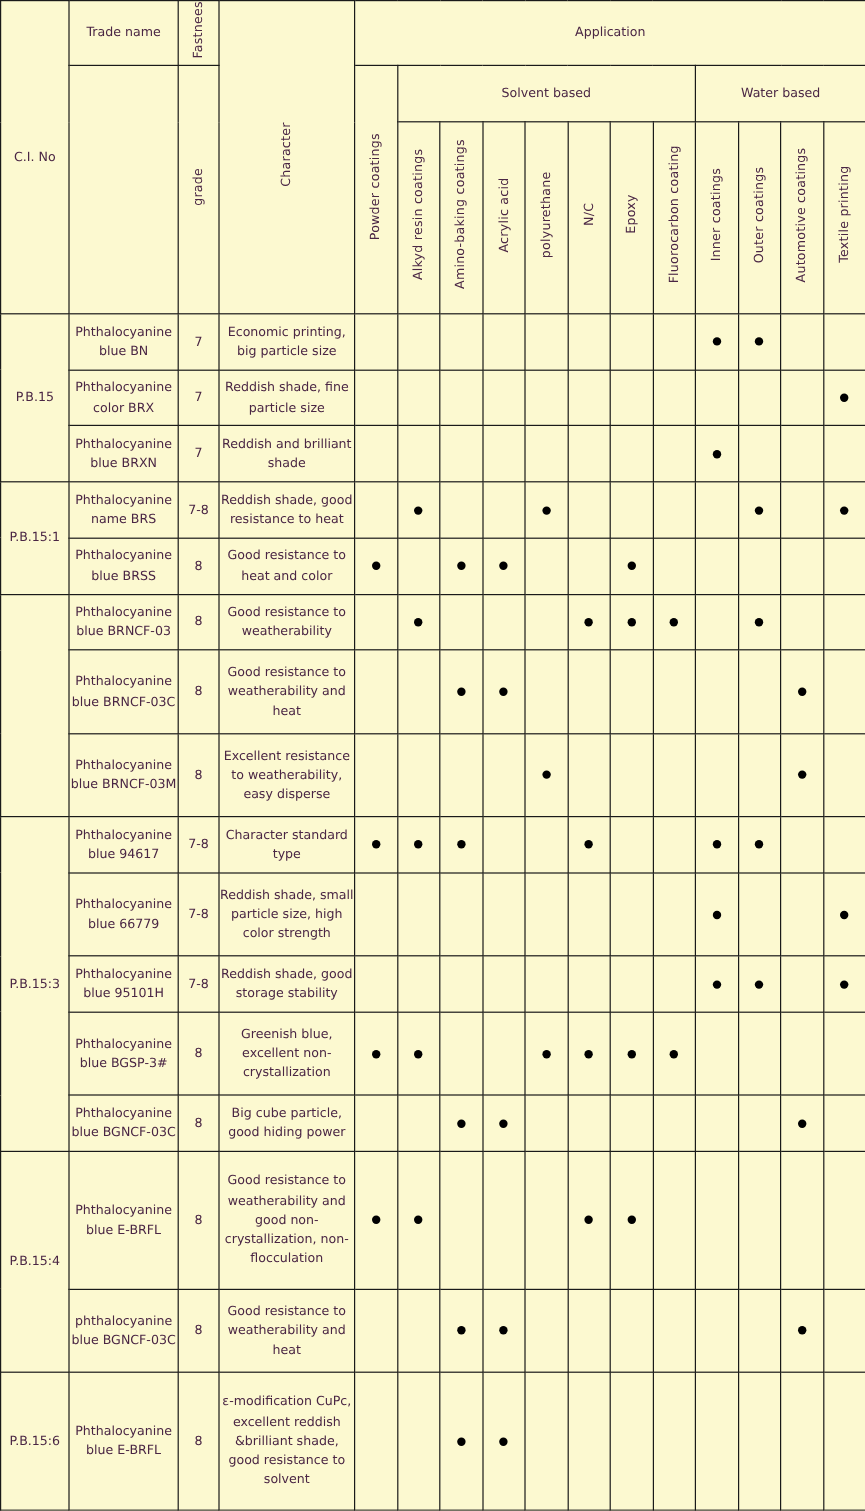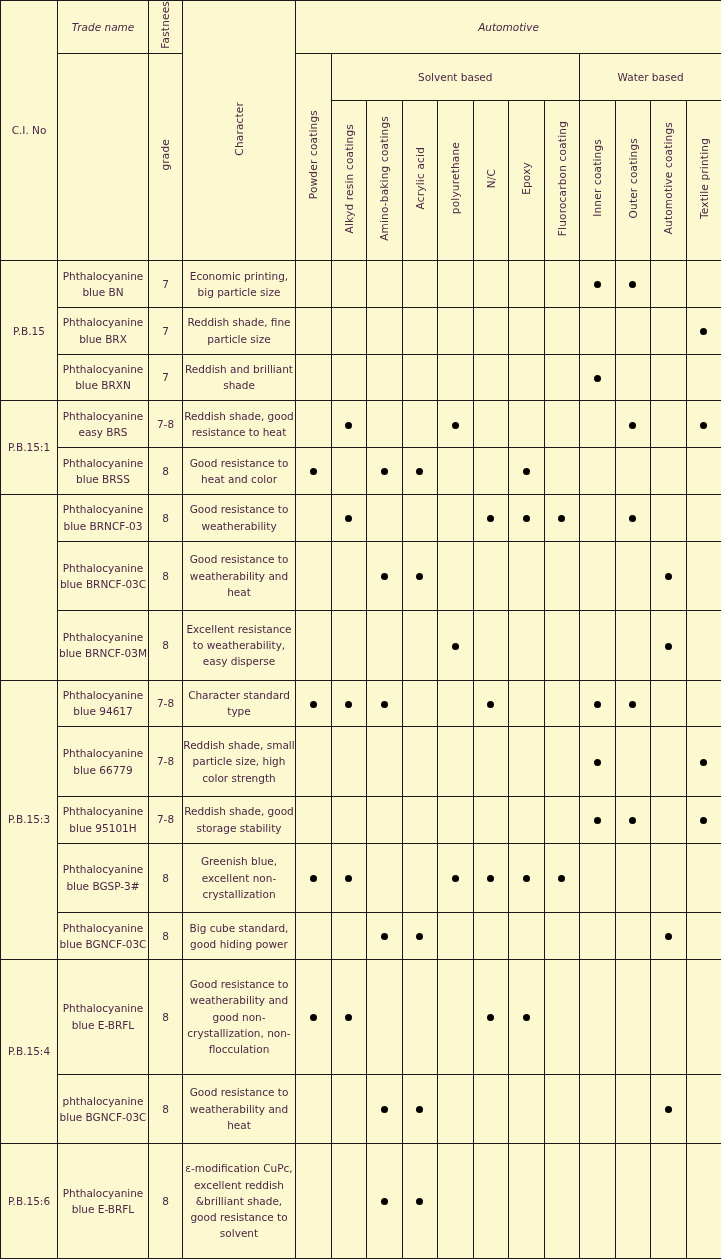--- a/index.html
+++ b/index.html
@@ -28,21 +28,20 @@
     font-weight: normal;
     padding: 0;
     text-align: center;
     vertical-align: middle;
     font-size: 10.5px;
     line-height: 1.55;
   }
   .hdr-app {
     font-size: 12px;
     height: 22px;
-    font-style: italic;
   }
   .hdr-group {
     font-size: 12px;
     height: 46px;
     vertical-align: top;
     padding-top: 4px;
   }
   .vert {
     writing-mode: vertical-rl;
     transform: rotate(180deg);
@@ -122,21 +121,21 @@
   <thead>
     <tr>
       <td rowspan="3" class="cell-ci vcell-mid">C.I. No</td>
       <td rowspan="1" class="hdr-app">Trade name</td>
       <td rowspan="1" class="vcell-tall" style="height:22px">
         <span class="vert">Fastnees</span>
       </td>
       <td rowspan="3" class="vcell-mid">
         <span class="vert">Character</span>
       </td>
-      <td colspan="12" class="hdr-app">Automotive</td>
+      <td colspan="12" class="hdr-app">Application</td>
     </tr>
     <tr>
       <td rowspan="2"></td>
       <td rowspan="2" class="vcell-mid">
         <span class="vert">grade</span>
       </td>
       <td rowspan="2" class="vcell">
         <span class="vert">Powder coatings</span>
       </td>
       <td colspan="7" class="hdr-group">Solvent based</td>
@@ -169,21 +168,21 @@
         <td class="appcell"></td>
         <td class="appcell"></td>
         <td class="appcell"></td>
         <td class="appcell"></td>
         <td class="appcell"><span class="dot"></span></td>
         <td class="appcell"><span class="dot"></span></td>
         <td class="appcell"></td>
         <td class="appcell"></td>
       </tr>
       <tr>
-        <td class="cell-trade">Phthalocyanine blue BRX</td>
+        <td class="cell-trade">Phthalocyanine color BRX</td>
         <td class="cell-grade">7</td>
         <td class="cell-char">Reddish shade, fine particle size</td>
         <td class="appcell"></td>
         <td class="appcell"></td>
         <td class="appcell"></td>
         <td class="appcell"></td>
         <td class="appcell"></td>
         <td class="appcell"></td>
         <td class="appcell"></td>
         <td class="appcell"></td>
@@ -204,21 +203,21 @@
         <td class="appcell"></td>
         <td class="appcell"></td>
         <td class="appcell"></td>
         <td class="appcell"><span class="dot"></span></td>
         <td class="appcell"></td>
         <td class="appcell"></td>
         <td class="appcell"></td>
       </tr>
       <tr>
         <td class="cell-ci" rowspan="2">P.B.15:1</td>
-        <td class="cell-trade">Phthalocyanine easy BRS</td>
+        <td class="cell-trade">Phthalocyanine name BRS</td>
         <td class="cell-grade">7-8</td>
         <td class="cell-char">Reddish shade, good resistance to heat</td>
         <td class="appcell"></td>
         <td class="appcell"><span class="dot"></span></td>
         <td class="appcell"></td>
         <td class="appcell"></td>
         <td class="appcell"><span class="dot"></span></td>
         <td class="appcell"></td>
         <td class="appcell"></td>
         <td class="appcell"></td>
@@ -361,21 +360,21 @@
         <td class="appcell"><span class="dot"></span></td>
         <td class="appcell"><span class="dot"></span></td>
         <td class="appcell"></td>
         <td class="appcell"></td>
         <td class="appcell"></td>
         <td class="appcell"></td>
       </tr>
       <tr>
         <td class="cell-trade">Phthalocyanine blue BGNCF-03C</td>
         <td class="cell-grade">8</td>
-        <td class="cell-char">Big cube standard, good hiding power</td>
+        <td class="cell-char">Big cube particle, good hiding power</td>
         <td class="appcell"></td>
         <td class="appcell"></td>
         <td class="appcell"><span class="dot"></span></td>
         <td class="appcell"><span class="dot"></span></td>
         <td class="appcell"></td>
         <td class="appcell"></td>
         <td class="appcell"></td>
         <td class="appcell"></td>
         <td class="appcell"></td>
         <td class="appcell"></td>

